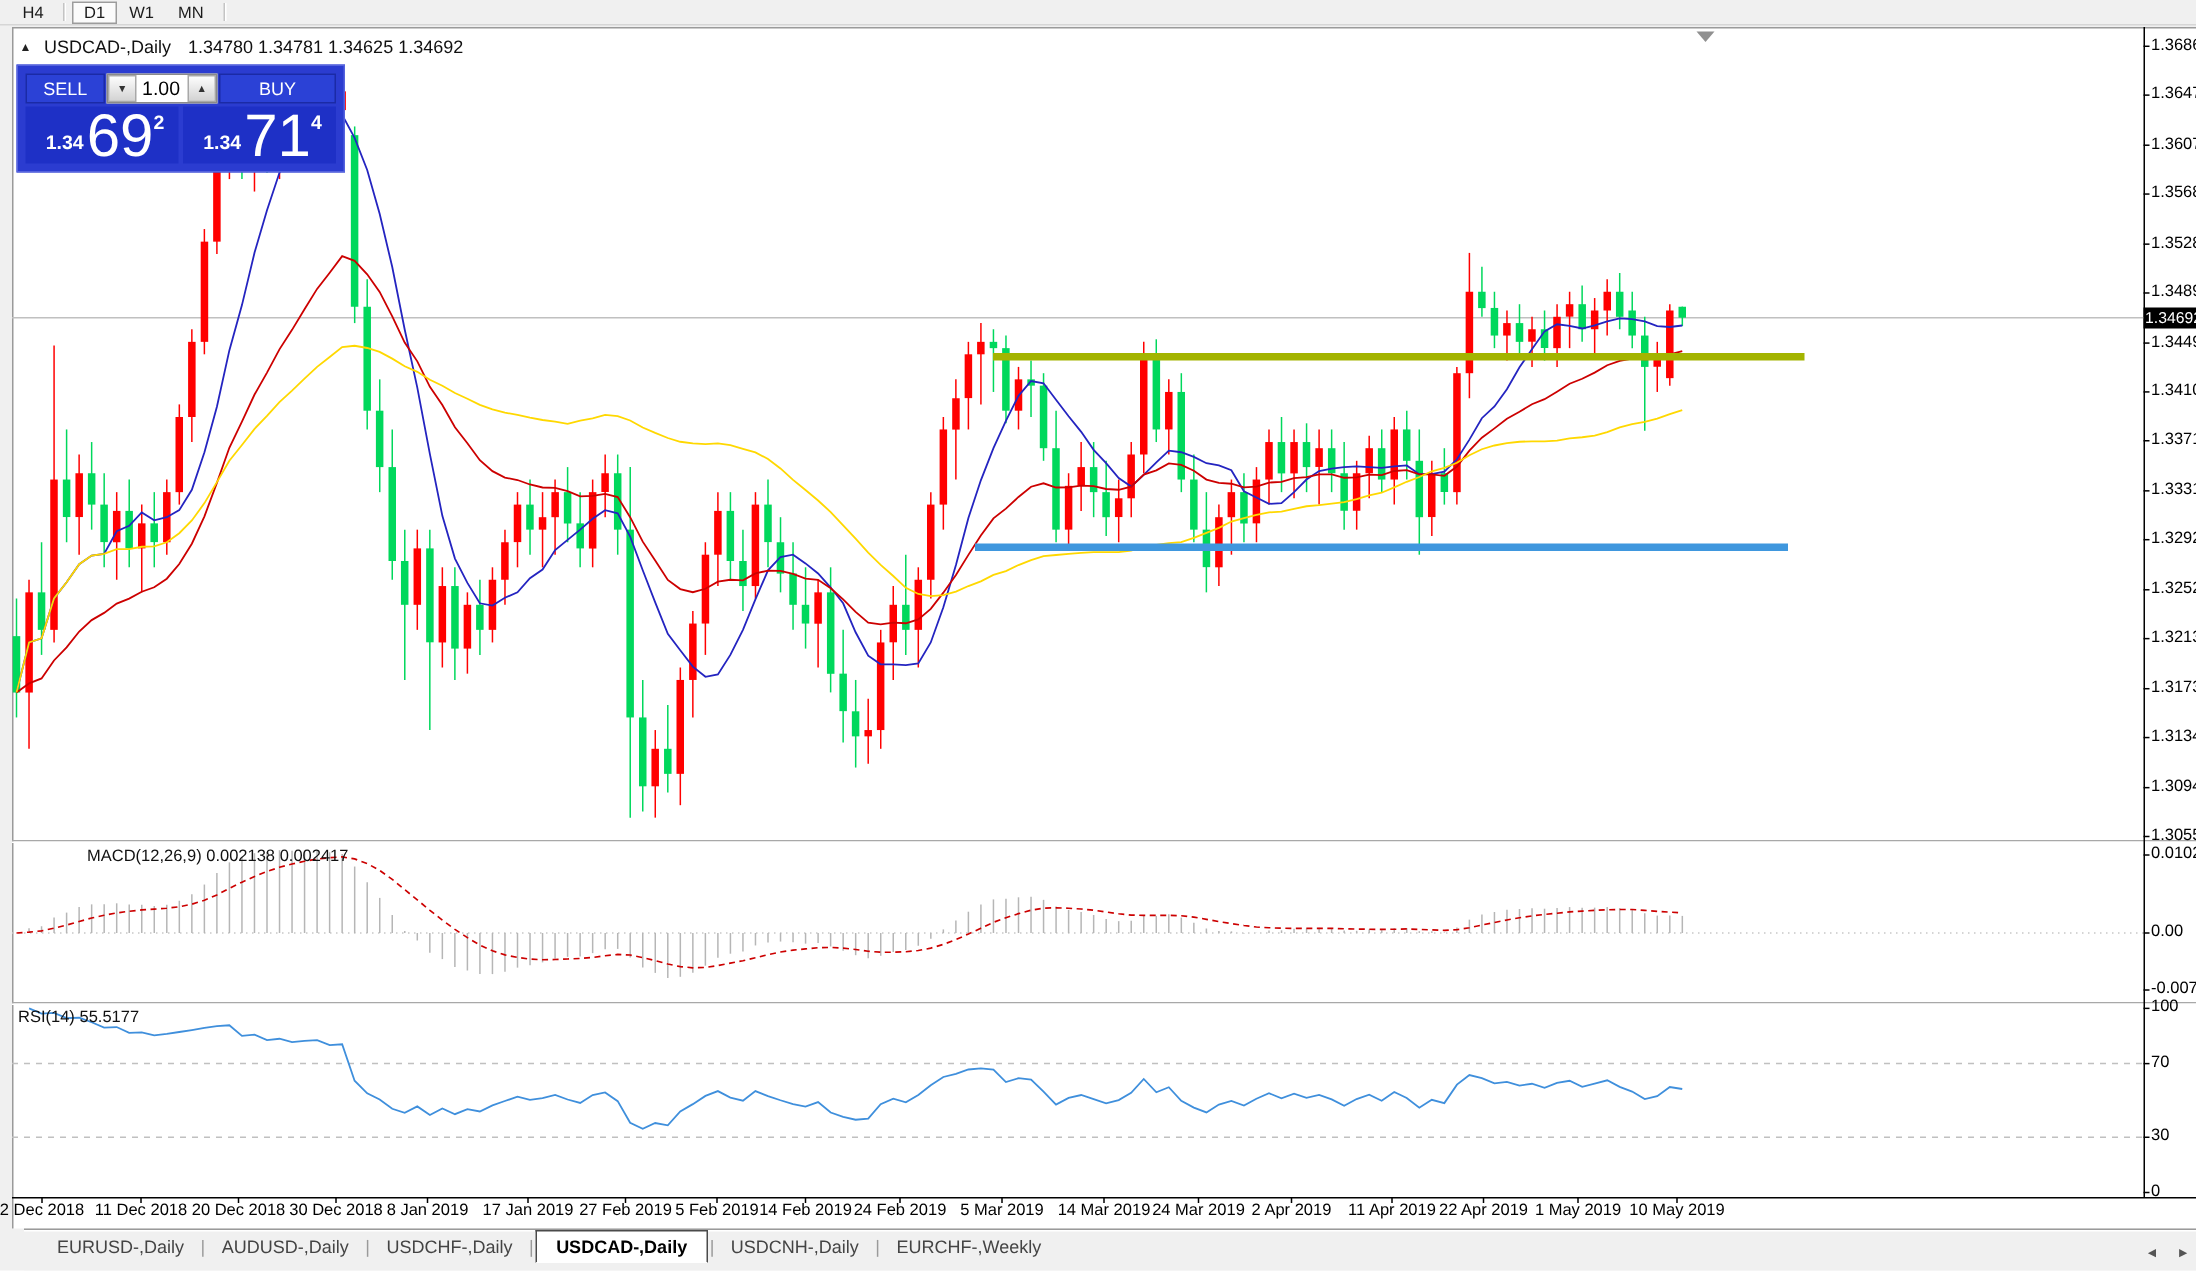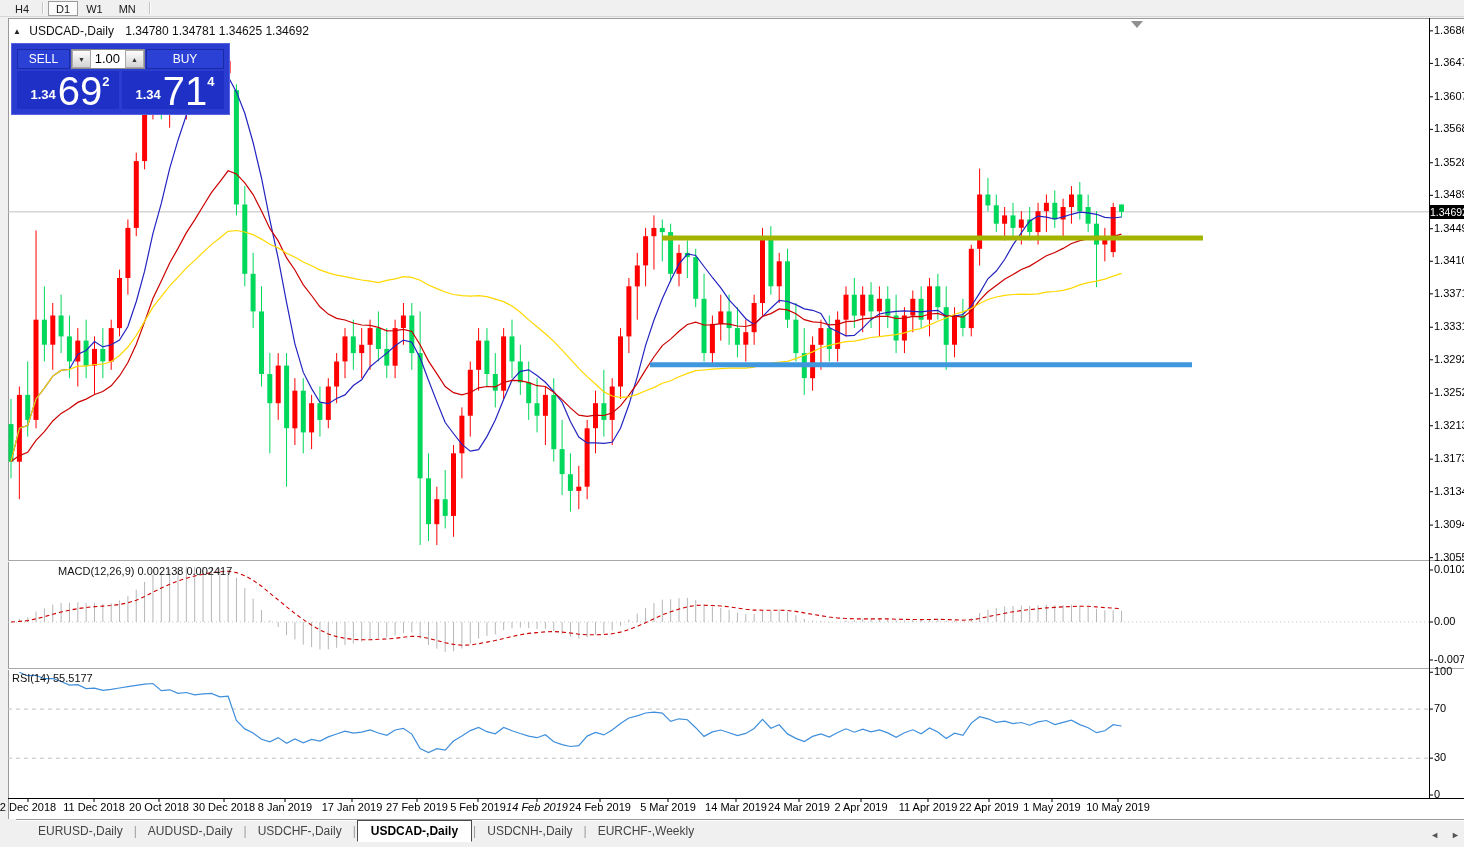--- a/index.html
+++ b/index.html
@@ -605,27 +605,27 @@
     <div class="pal" style="top: 550.66px;">1.30550</div>
     <div class="pal" style="top: 563.006px;">0.010229</div>
     <div class="pal" style="top: 615px;">0.00</div>
     <div class="pal" style="top: 653.006px;">-0.007477</div>
     <div class="pal" style="top: 665.25px;">100</div>
     <div class="pal" style="top: 702.075px;">70</div>
     <div class="pal" style="top: 751.175px;">30</div>
     <div class="pal" style="top: 788px;">0</div>
     <div class="tlabel" style="left: 28px;">2 Dec 2018</div>
     <div class="tlabel" style="left: 94px;">11 Dec 2018</div>
-    <div class="tlabel" style="left: 159px;">20 Oct 2018</div>
+    <div class="tlabel" style="left: 159px;">20 Dec 2018</div>
     <div class="tlabel" style="left: 224px;">30 Dec 2018</div>
     <div class="tlabel" style="left: 285px;">8 Jan 2019</div>
     <div class="tlabel" style="left: 352px;">17 Jan 2019</div>
     <div class="tlabel" style="left: 417px;">27 Feb 2019</div>
     <div class="tlabel" style="left: 478px;">5 Feb 2019</div>
-    <div class="tlabel" style="left: 537px; font-style: italic;">14 Feb 2019</div>
+    <div class="tlabel" style="left: 537px;">14 Feb 2019</div>
     <div class="tlabel" style="left: 600px;">24 Feb 2019</div>
     <div class="tlabel" style="left: 668px;">5 Mar 2019</div>
     <div class="tlabel" style="left: 736px;">14 Mar 2019</div>
     <div class="tlabel" style="left: 799px;">24 Mar 2019</div>
     <div class="tlabel" style="left: 861px;">2 Apr 2019</div>
     <div class="tlabel" style="left: 928px;">11 Apr 2019</div>
     <div class="tlabel" style="left: 989px;">22 Apr 2019</div>
     <div class="tlabel" style="left: 1052px;">1 May 2019</div>
     <div class="tlabel" style="left: 1118px;">10 May 2019</div>
   </div>

